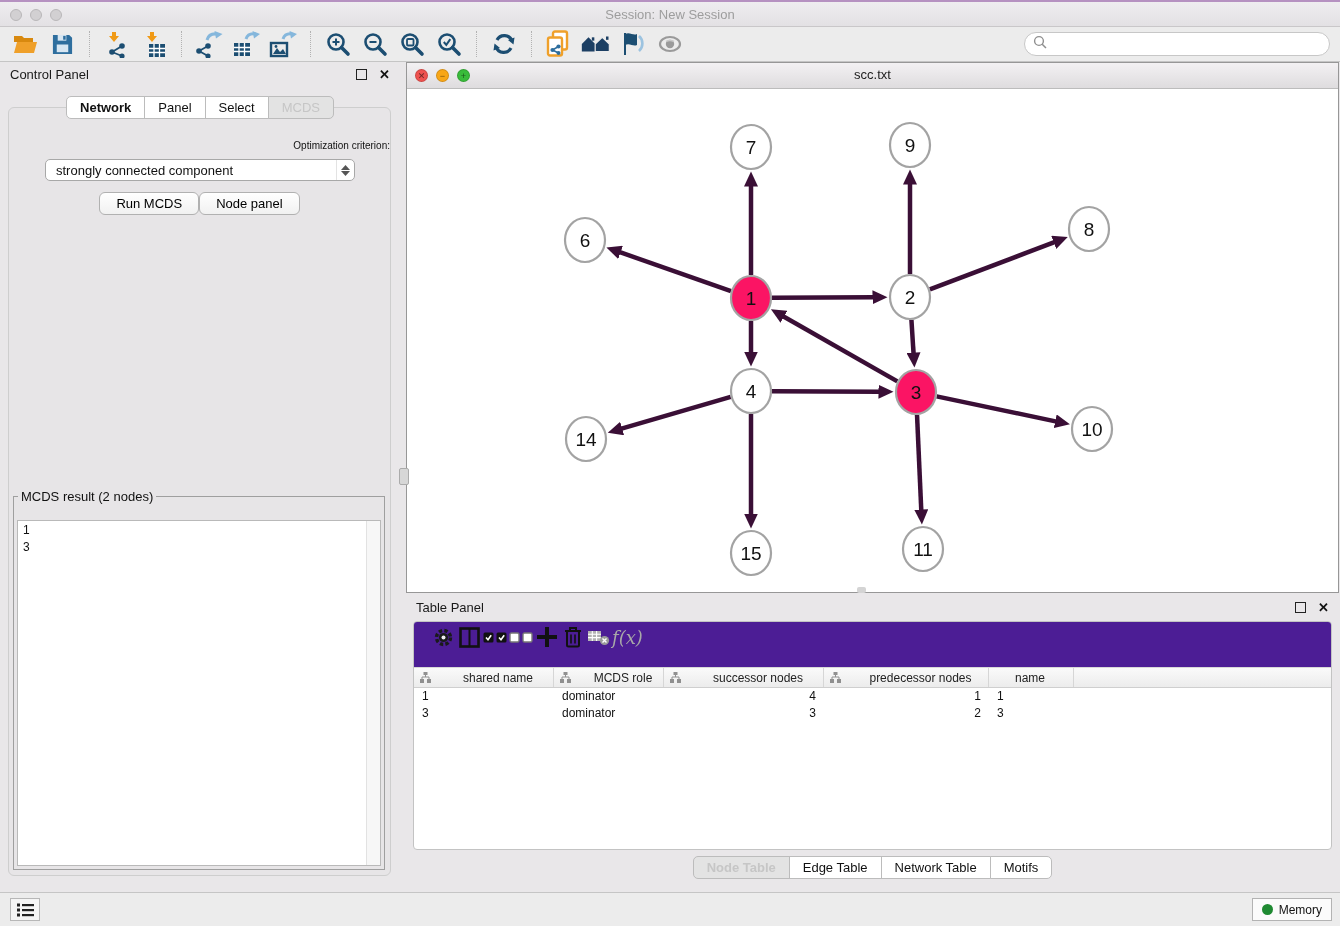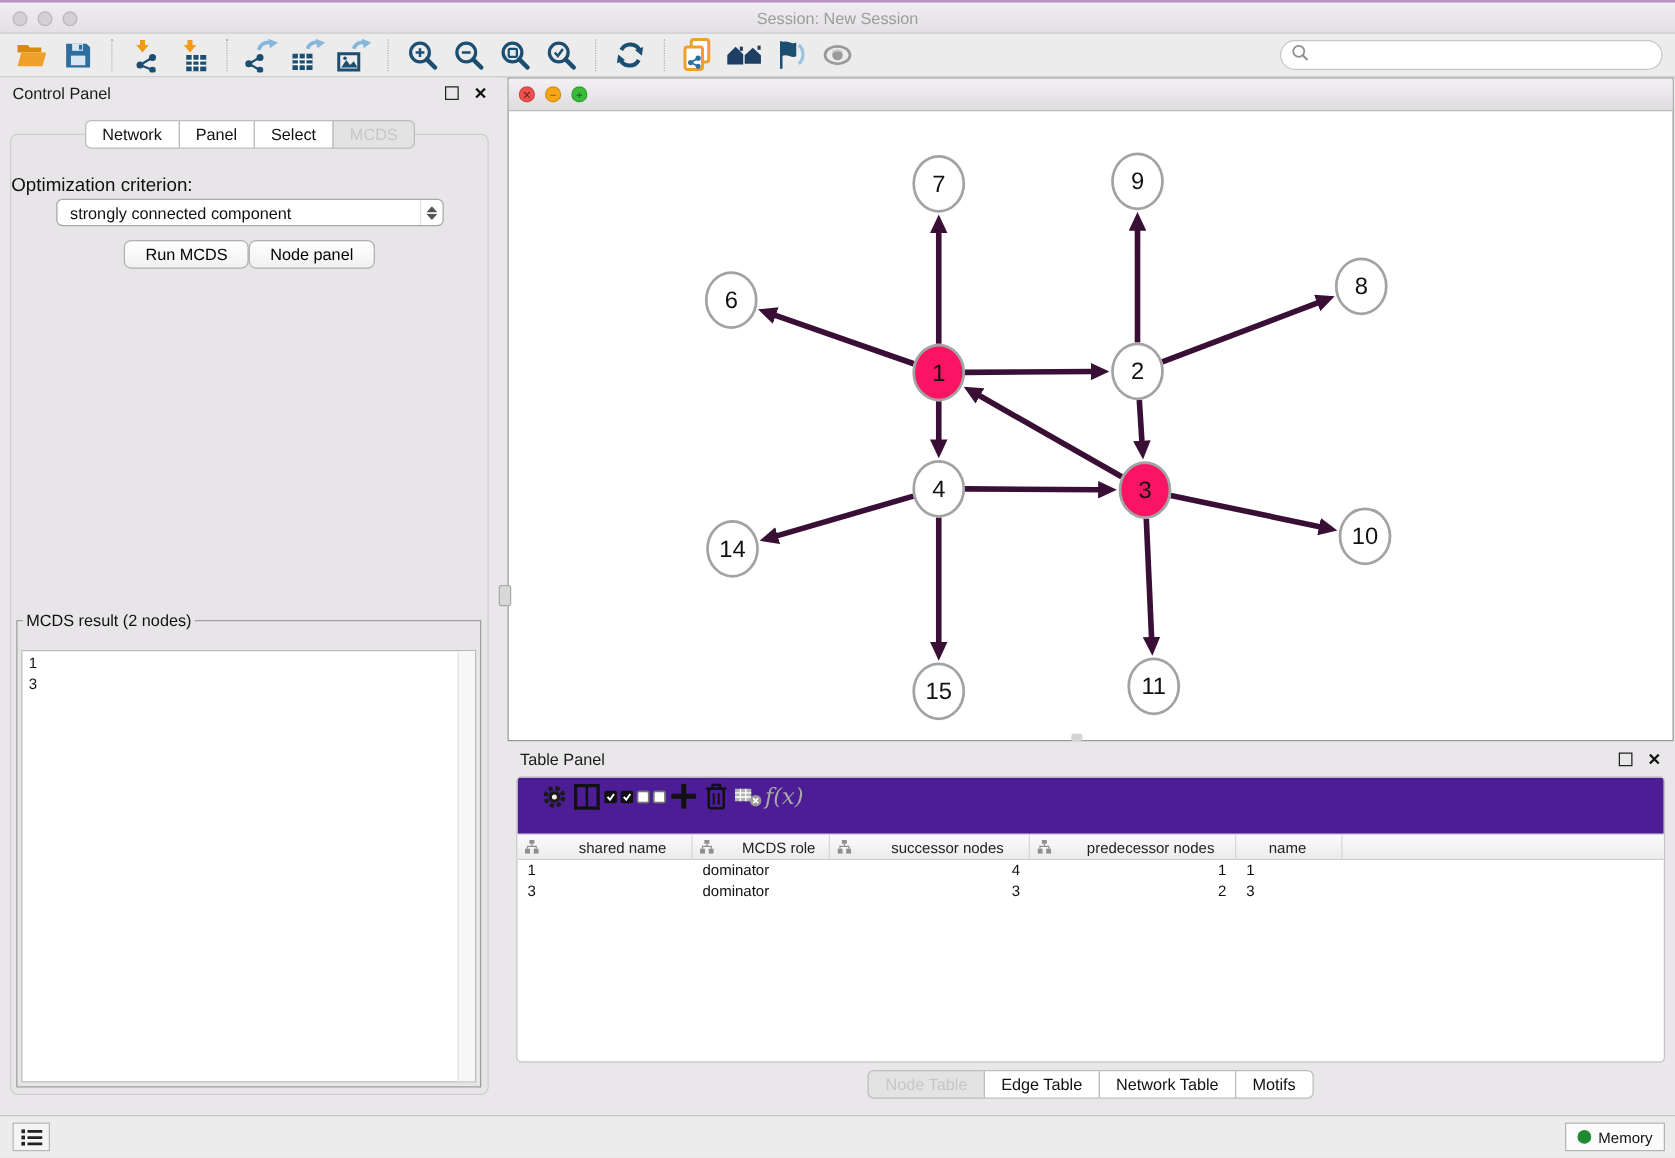--- a/index.html
+++ b/index.html
@@ -21,26 +21,26 @@
   .search-box input{border:none;outline:none;flex:1;font-size:12px;background:transparent;font-family:"Liberation Sans",sans-serif;}
   
   .panel-head{height:24px;display:flex;align-items:center;padding:0 10px;font-size:13px;color:#1a1a1a;}
   .panel-head .spacer{flex:1;}
   .float-icon{width:9px;height:9px;border:1.6px solid #222;margin-right:12px;}
   .close-x{font-size:13px;font-weight:bold;color:#111;line-height:1;}
   
   .control-panel{position:absolute;left:0;top:62px;width:400px;height:818px;background:#e9e7e9;}
   .cp-tabs{position:absolute;top:34px;left:0;right:0;display:flex;justify-content:center;z-index:3;}
   .seg-tab{padding:3px 13px;font-size:13px;background:#fff;border:1px solid #bcbcbc;margin-left:-1px;cursor:default;white-space:nowrap;}
-  .seg-tab:first-child{border-radius:5px 0 0 5px;margin-left:0;}
+  .seg-tab:first-child{border-radius:5px 0 0 5px;margin-left:0;font-weight:bold;}
   .seg-tab:last-child{border-radius:0 5px 5px 0;}
   .seg-tab.active{background:#e3e3e3;color:#c6c6c6;}
   .cp-content{position:absolute;left:8px;right:9px;top:45px;bottom:4px;background:#e7e5e7;
     border:1px solid #cecece;border-radius:6px;}
-  .opt-label{margin-top:32px;text-align:left;font-size:15px;color:#111;}
+  .opt-label{margin-top:32px;text-align:right;font-size:10px;color:#111;}
   .criterion-select{position:absolute;left:36px;right:35px;top:51px;height:22px;background:#fff;
     border:1px solid #a8a8a8;border-radius:5px;display:flex;align-items:center;font-size:13px;padding-left:10px;box-sizing:border-box;gap:44px;}
   .criterion-select .stepper{margin-left:auto;width:17px;height:100%;display:flex;flex-direction:column;
     align-items:center;justify-content:center;gap:1px;border-left:1px solid #e3e3e3;}
   .cp-buttons{position:absolute;top:84px;left:0;right:0;display:flex;justify-content:center;gap:0;}
   .btn{padding:3px 16px;background:linear-gradient(#ffffff,#f1f1f1);border:1px solid #b1b1b1;border-radius:6px;
     font-size:13px;font-family:"Liberation Sans",sans-serif;}
   .result-fieldset{position:absolute;left:4px;right:5px;top:381px;bottom:5px;border:1px solid #9f9f9f;
     margin:0;padding:2px;}
   .result-fieldset legend{font-size:13px;padding:0 3px;margin-left:2px;color:#111;}
@@ -294,20 +294,21 @@
   </div>
 </div>
 
 <div class="network-window">
   <div class="nw-titlebar">
     <div class="nw-dots">
       <span class="nw-dot" style="background:#ee514e;">✕</span>
       <span class="nw-dot" style="background:#f8a617;">−</span>
       <span class="nw-dot" style="background:#39bb3a;">+</span>
     </div>
+    <div class="nw-title">scc.txt</div>
   </div>
   <div class="nw-canvas">
     <svg width="931" height="504" viewBox="0 0 931 504">
         <defs>
           <marker id="arw" markerUnits="userSpaceOnUse" markerWidth="16" markerHeight="14" refX="1.5" refY="7" orient="auto">
             <path d="M0 0L15 7L0 14Z" fill="#3a0f36"></path>
           </marker>
         </defs>
         <line x1="344" y1="187" x2="344" y2="97" stroke="#3a0f36" stroke-width="4.5" marker-end="url(#arw)"></line>
         <line x1="323.99443508205184" y1="203.01010382384945" x2="212.16609804975405" y2="163.93755233063698" stroke="#3a0f36" stroke-width="4.5" marker-end="url(#arw)"></line>

